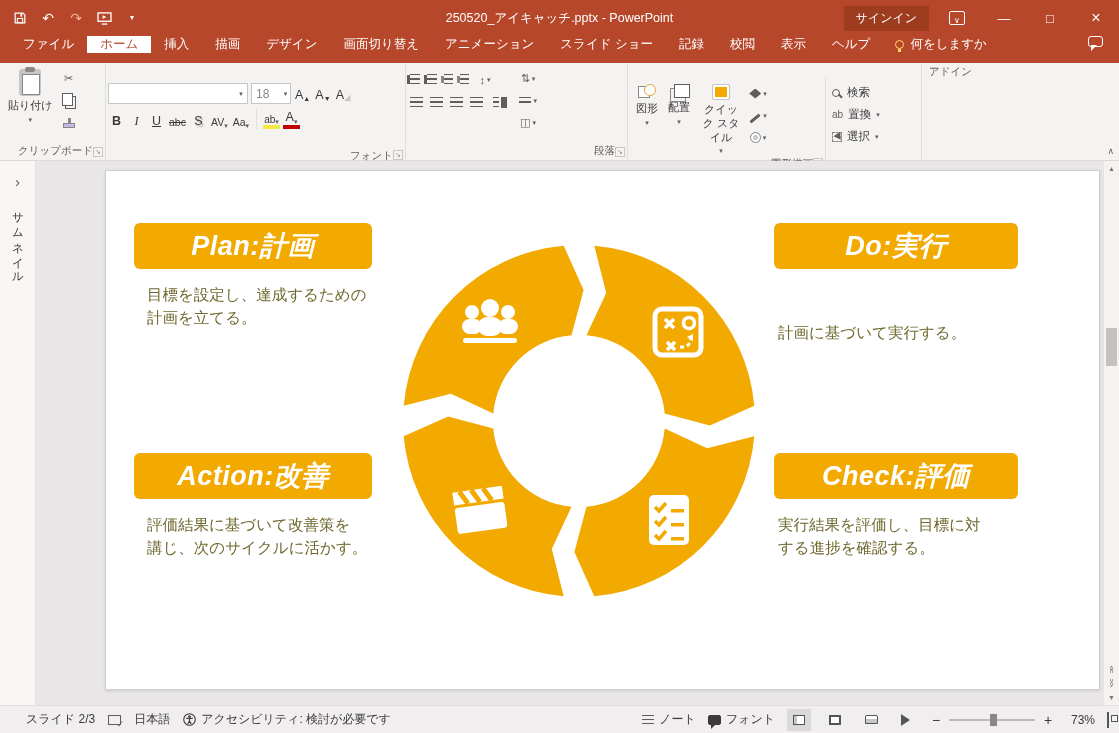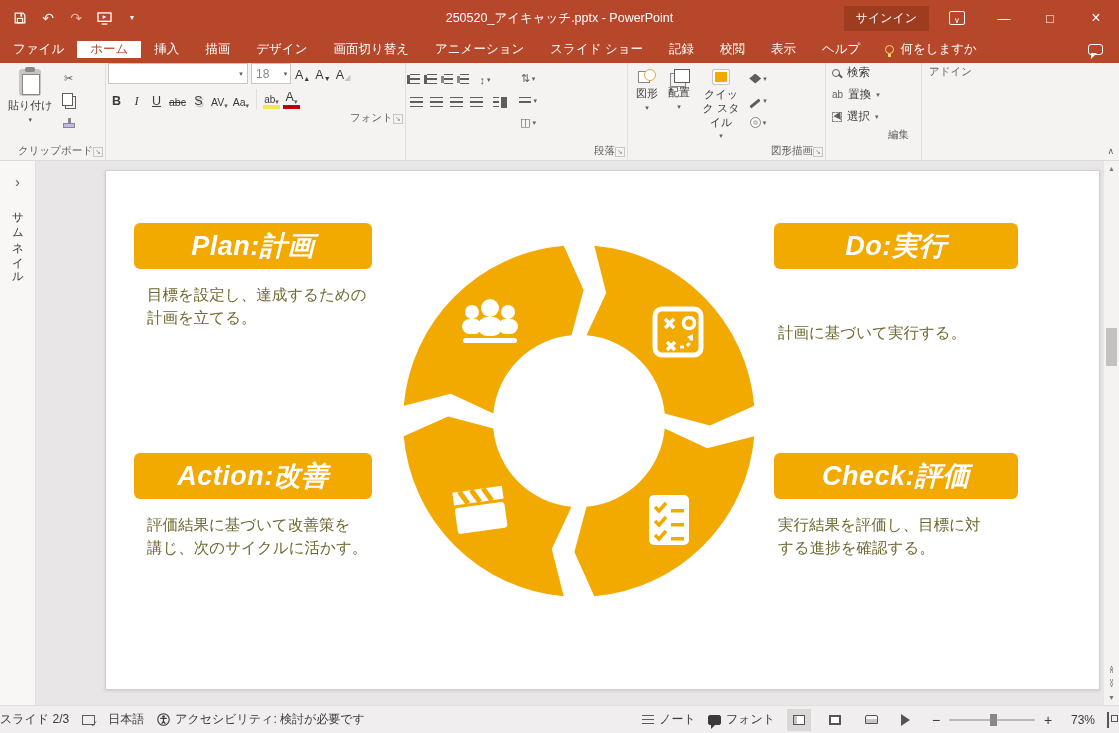--- a/index.html
+++ b/index.html
@@ -13,21 +13,21 @@
 .tbic.redo{color:#F2B49E;}
 .qcaret{font-size:8px;}
 .tb-title{position:absolute;left:0;right:0;top:0;height:36px;display:flex;align-items:center;justify-content:center;font-size:12.5px;pointer-events:none;}
 .tb-right{margin-left:auto;display:flex;align-items:center;height:100%;z-index:2;}
 .signin{background:#9E3C20;color:#fff;font-size:12px;padding:4px 12px;margin-right:20px;border:none;font-family:inherit;}
 .rdo{width:16px;height:14px;border:1.5px solid #fff;border-radius:2px;display:flex;align-items:flex-end;justify-content:center;font-size:8px;line-height:.8;margin-right:16px;}
 .winbtn{width:46px;height:36px;display:flex;align-items:center;justify-content:center;font-size:13px;}
 .winbtn.close{font-size:16px;}
 
 
-.tabrow{position:absolute;top:36px;left:0;right:0;height:27px;background:var(--titlebar,#B7472A);display:flex;align-items:center;color:#fff;}
+.tabrow{position:absolute;top:36px;left:0;right:0;height:27px;background:var(--titlebar,#B7472A);display:flex;align-items:flex-start;color:#fff;padding-left:10px;}
 .tab{display:flex;align-items:center;padding:0 13px;font-size:12.5px;}
 .tab.active{background:#ffffff;color:var(--titlebar,#B7472A);}
 .tellme{display:flex;align-items:center;gap:6px;padding:0 12px;font-size:12.5px;}
 .bulb{width:9px;height:9px;border:1.5px solid #FFD966;border-radius:50%;position:relative;}
 .bulb::after{content:"";position:absolute;left:2px;bottom:-4px;width:3px;height:3px;background:#FFD966;}
 .tab-comment{margin-left:auto;margin-right:16px;display:flex;align-items:center;}
 .bubble{width:15px;height:11px;border:1.5px solid #fff;border-radius:3px;position:relative;}
 .bubble::after{content:"";position:absolute;left:2px;bottom:-5px;border:3px solid transparent;border-top-color:#fff;border-left-color:#fff;}
 
 
@@ -47,21 +47,21 @@
 .ic-copy{width:11px;height:13px;border:1.2px solid #605E5C;background:#fff;box-shadow:3px 3px 0 -1px #F5F3F2,3px 3px 0 0 #605E5C;margin:0 3px 3px 0;}
 .ic-paint{width:12px;height:5px;background:#C8B7E8;border:1px solid #8A8886;position:relative;margin-top:6px;}
 .ic-paint::before{content:"";position:absolute;left:4px;top:-6px;width:3px;height:6px;background:#8A8886;}
 
 .ic-slide{width:26px;height:20px;border:1.5px solid #8A8886;background:#fff;position:relative;}
 .ic-slide::before{content:"✶";position:absolute;right:-5px;top:-8px;color:#E8A33D;font-size:11px;}
 .ic-lay{width:14px;height:11px;border:1.2px solid #605E5C;background:linear-gradient(to right,#C8C6C4 4px,transparent 4px);}
 .ic-reset{font-size:11px;color:#605E5C;}
 .ic-sect{width:14px;height:3px;border-top:2px solid #605E5C;border-bottom:4px double #A19F9D;margin-top:5px;}
 
-.fontrows{display:flex;flex-direction:column;gap:5px;padding:0 2px;}
+.fontrows{display:flex;flex-direction:column;gap:5px;padding:20px 2px;}
 .fr{display:flex;align-items:center;gap:3px;}
 .combo{height:21px;border:1px solid #C8C6C4;background:#fff;display:flex;align-items:center;}
 .combo input{border:none;outline:none;width:100%;font-size:12px;color:#8A8886;padding:0 4px;background:transparent;font-family:inherit;}
 .combo .caret{width:13px;text-align:center;}
 .fbtn{min-width:17px;height:19px;display:flex;align-items:flex-end;justify-content:center;font-size:12.5px;color:#3B3A39;padding:0 1px;line-height:1.1;}
 .b{font-weight:bold;}
 .i{font-style:italic;font-family:"Liberation Serif","DejaVu Serif",serif;}
 .u{text-decoration:underline;}
 .st{text-decoration:line-through;font-size:10.5px;}
 .sh{text-shadow:1.5px 1.5px 1px #B5B3B1;}
@@ -116,21 +116,21 @@
 
 .vscroll{position:absolute;right:0;top:161px;bottom:28px;width:16px;background:#F5F3F2;border-left:1px solid #E6E3E1;display:flex;flex-direction:column;align-items:center;}
 .vsbtn{height:15px;width:16px;display:flex;align-items:center;justify-content:center;font-size:7px;color:#787876;}
 .vs-track{flex:1;width:100%;position:relative;}
 .vs-thumb{position:absolute;top:152px;left:2px;right:2px;height:38px;background:#C4C2C0;}
 .vs-bottom{display:flex;flex-direction:column;align-items:center;}
 .dbl{font-size:7px;line-height:.55;color:#787876;text-align:center;padding:3px 0;}
 
 
 .statusbar{position:absolute;left:0;right:0;bottom:0;height:28px;background:#F0EEEE;border-top:1px solid #E1DEDB;display:flex;align-items:center;font-size:12px;color:#3B3A39;}
-.sb-left{display:flex;align-items:center;gap:13px;padding-left:0;justify-content:space-between;}
+.sb-left{display:flex;align-items:center;gap:13px;padding-left:26px;justify-content:space-between;}
 .sb-right{margin-left:auto;display:flex;align-items:center;gap:12px;padding-right:10px;}
 .sbitem{display:flex;align-items:center;gap:5px;}
 .ic-spell{width:13px;height:10px;border:1.3px solid #605E5C;position:relative;}
 .ic-spell::after{content:"✓";position:absolute;right:-4px;bottom:-5px;font-size:9px;color:#605E5C;}
 .ic-note{width:12px;height:10px;background:repeating-linear-gradient(to bottom,#605E5C 0 1.3px,transparent 1.3px 4px);}
 .sbubble{width:13px;height:10px;border:1.4px solid #3B3A39;border-radius:2px;position:relative;background:#3B3A39;}
 .sbubble::after{content:"";position:absolute;left:2px;bottom:-5px;border:3px solid transparent;border-top-color:#3B3A39;border-left-color:#3B3A39;}
 .vb{width:24px;height:22px;display:flex;align-items:center;justify-content:center;}
 .vb.active{background:#DBD9D7;}
 .ic-vn{width:12px;height:10px;border:1.3px solid #555;background:linear-gradient(to right,#C8C6C4 3px,#fff 3px);}
@@ -291,21 +291,21 @@
           </span>
         <span class="smbtn">◫<span class="caret">▾</span></span>
       </div>
     </div>
     <div class="glabel">
         <span>段落</span>
         <span class="launcher">↘</span>
       </div>
   </div>
 
-  <div class="group" style="width:198px;">
+  <div class="group" style="width:198px;margin-top:15px;">
     <div class="gbody">
       <div class="bigbtn">
         <span class="ic-shapes"></span>
         <span>図形</span>
         <span class="caret">▾</span>
       </div>
       <div class="bigbtn">
         <span class="ic-arrange"></span>
         <span>配置</span>
         <span class="caret">▾</span>

